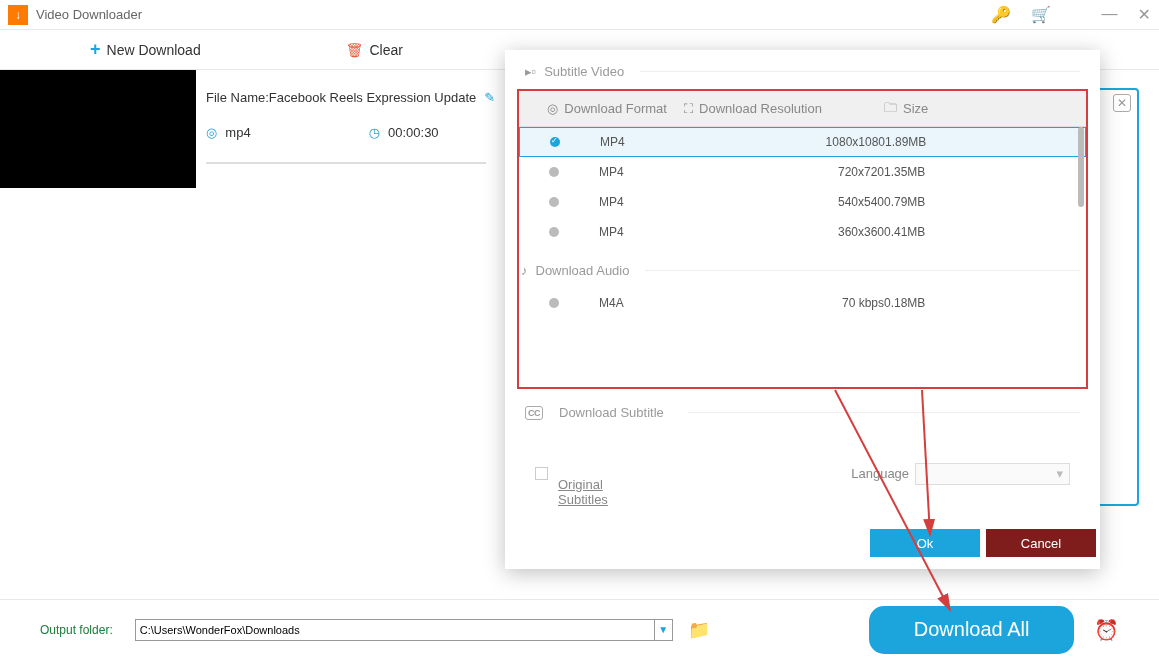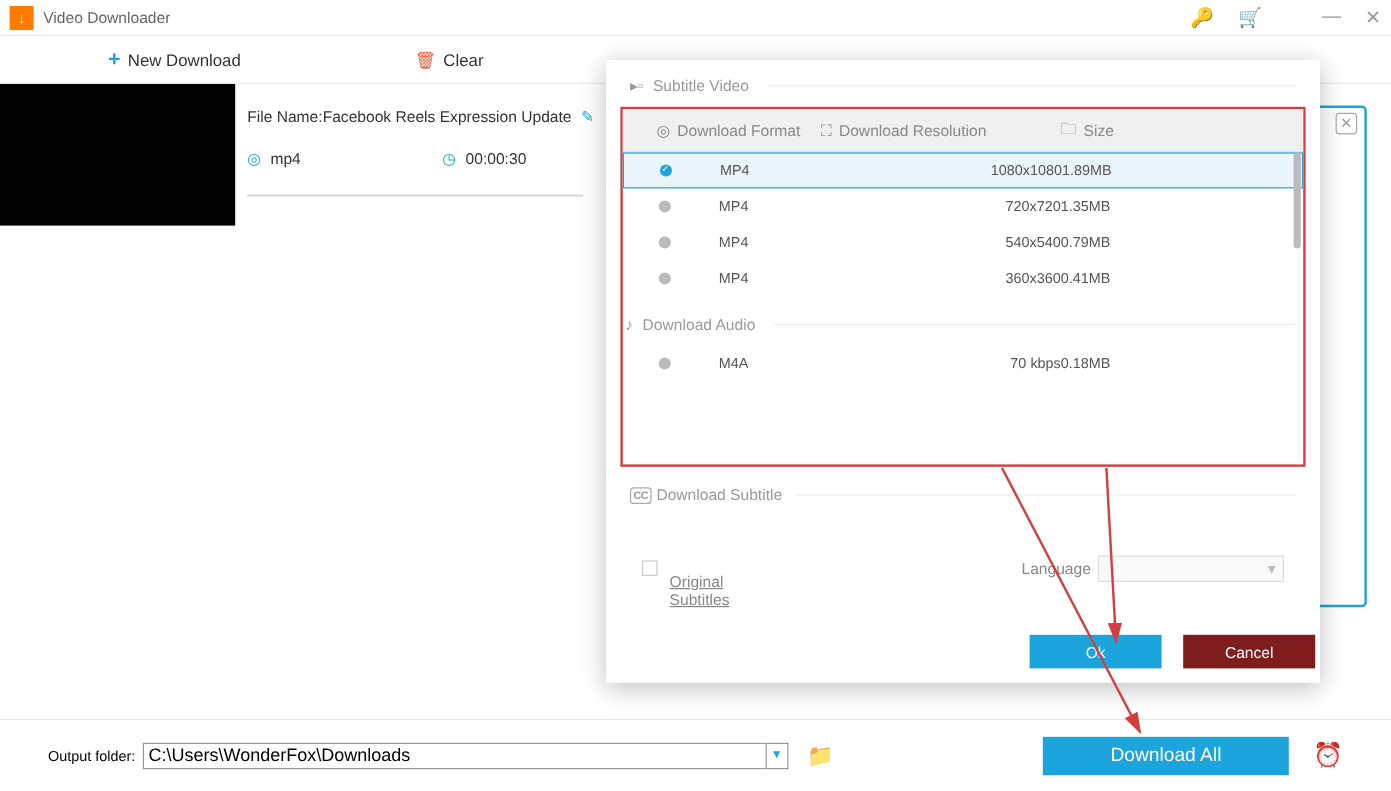--- a/index.html
+++ b/index.html
@@ -45,40 +45,40 @@
 .tbl-row.selected .radio { background: #1ca5dc; position: relative; }
 .tbl-row.selected .radio::after { content: "✓"; color: #fff; font-size: 8px; position: absolute; top: -1px; left: 1px; }
 .tbl-row .c-fmt { width: 85px; }
 .tbl-row .c-res { width: 200px; text-align: right; }
 .tbl-row .c-size { width: 100px; }
 .scroll-ind { position: absolute; right: 2px; top: 36px; width: 6px; height: 80px; background: #bbb; border-radius: 3px; }
 
 .audio-hdr { display: flex; align-items: center; gap: 8px; padding: 16px 0 10px 0; font-size: 13px; color: #9a9a9a; }
 .audio-hdr .line { flex: 1; height: 1px; background: #eee; margin-left: 8px; margin-right: 6px; }
 
-.subtitle-sec { padding: 16px 20px 10px 20px; font-size: 13px; color: #9a9a9a; display: flex; align-items: center; gap: 4px; }
+.subtitle-sec { padding: 16px 20px 10px 20px; font-size: 13px; color: #9a9a9a; display: flex; align-items: center; gap: 16px; }
 .subtitle-sec .line { flex: 1; height: 1px; background: #eee; margin-left: 8px; }
 .subtitle-row { display: flex; align-items: center; padding: 10px 30px; font-size: 13px; color: #888; }
 .subtitle-row .chk { width: 13px; height: 13px; border: 1px solid #ccc; margin-right: 10px; }
 .subtitle-row .orig { text-decoration: underline; margin-top: 37px; }
 .subtitle-row .lang-lbl { margin-left: 195px; }
 .subtitle-row .lang-sel { width: 155px; height: 22px; border: 1px solid #ddd; background: #fafafa; margin-left: 6px; position: relative; }
 .subtitle-row .lang-sel::after { content: "▾"; position: absolute; right: 6px; top: 2px; color: #bbb; }
 
-.dialog-btns { display: flex; justify-content: flex-end; padding: 12px 4px; gap: 12px; }
+.dialog-btns { display: flex; justify-content: flex-end; padding: 12px 4px; }
 .dialog-btns .btn { width: 110px; height: 28px; display: flex; align-items: center; justify-content: center; font-size: 13px; color: #fff; cursor: pointer; }
 .btn-ok { background: #1ca5dc; }
 .btn-cancel { background: #7f1d1d; margin-left: 6px; }
 
 .footer { position: absolute; bottom: 0; left: 0; right: 0; height: 60px; border-top: 1px solid #e8e8e8; display: flex; align-items: center; padding: 0 40px; }
-.footer .lbl { font-size: 12px; color: #000000; margin-right: 6px; }
-.footer .path-input { width: 520px; height: 22px; border: 1px solid #999; font-size: 15px; padding: 2px 4px; position: relative; }
+.footer .lbl { font-size: 12px; color: #15803d; margin-right: 22px; }
+.footer .path-input { width: 520px; height: 22px; border: 1px solid #999; font-size: 11px; padding: 2px 4px; position: relative; }
 .footer .path-drop { width: 18px; height: 22px; border: 1px solid #999; border-left: none; display: flex; align-items: center; justify-content: center; color: #1ca5dc; font-size: 10px; cursor: pointer; }
 .footer .folder-icon { color: #1ca5dc; margin-left: 16px; font-size: 18px; cursor: pointer; }
-.footer .dl-all { margin-left: auto; width: 205px; height: 32px; background: #1ca5dc; color: #fff; font-size: 16px; display: flex; align-items: center; justify-content: center; cursor: pointer; }
+.footer .dl-all { margin-left: auto; width: 205px; height: 48px; background: #1ca5dc; color: #fff; font-size: 20px; display: flex; align-items: center; justify-content: center; cursor: pointer; border-radius: 15px; }
 .footer .alarm { color: #1ca5dc; margin-left: 20px; font-size: 20px; cursor: pointer; }
 
 .cc-icon { border: 1.5px solid #aaa; border-radius: 3px; font-size: 9px; padding: 1px 2px; font-weight: bold; letter-spacing: -0.5px; }
 
 svg.arrow { position: absolute; top: 0; left: 0; width: 1159px; height: 659px; pointer-events: none; }
 </style>
 </head>
 <body>
 
 <div class="titlebar">

